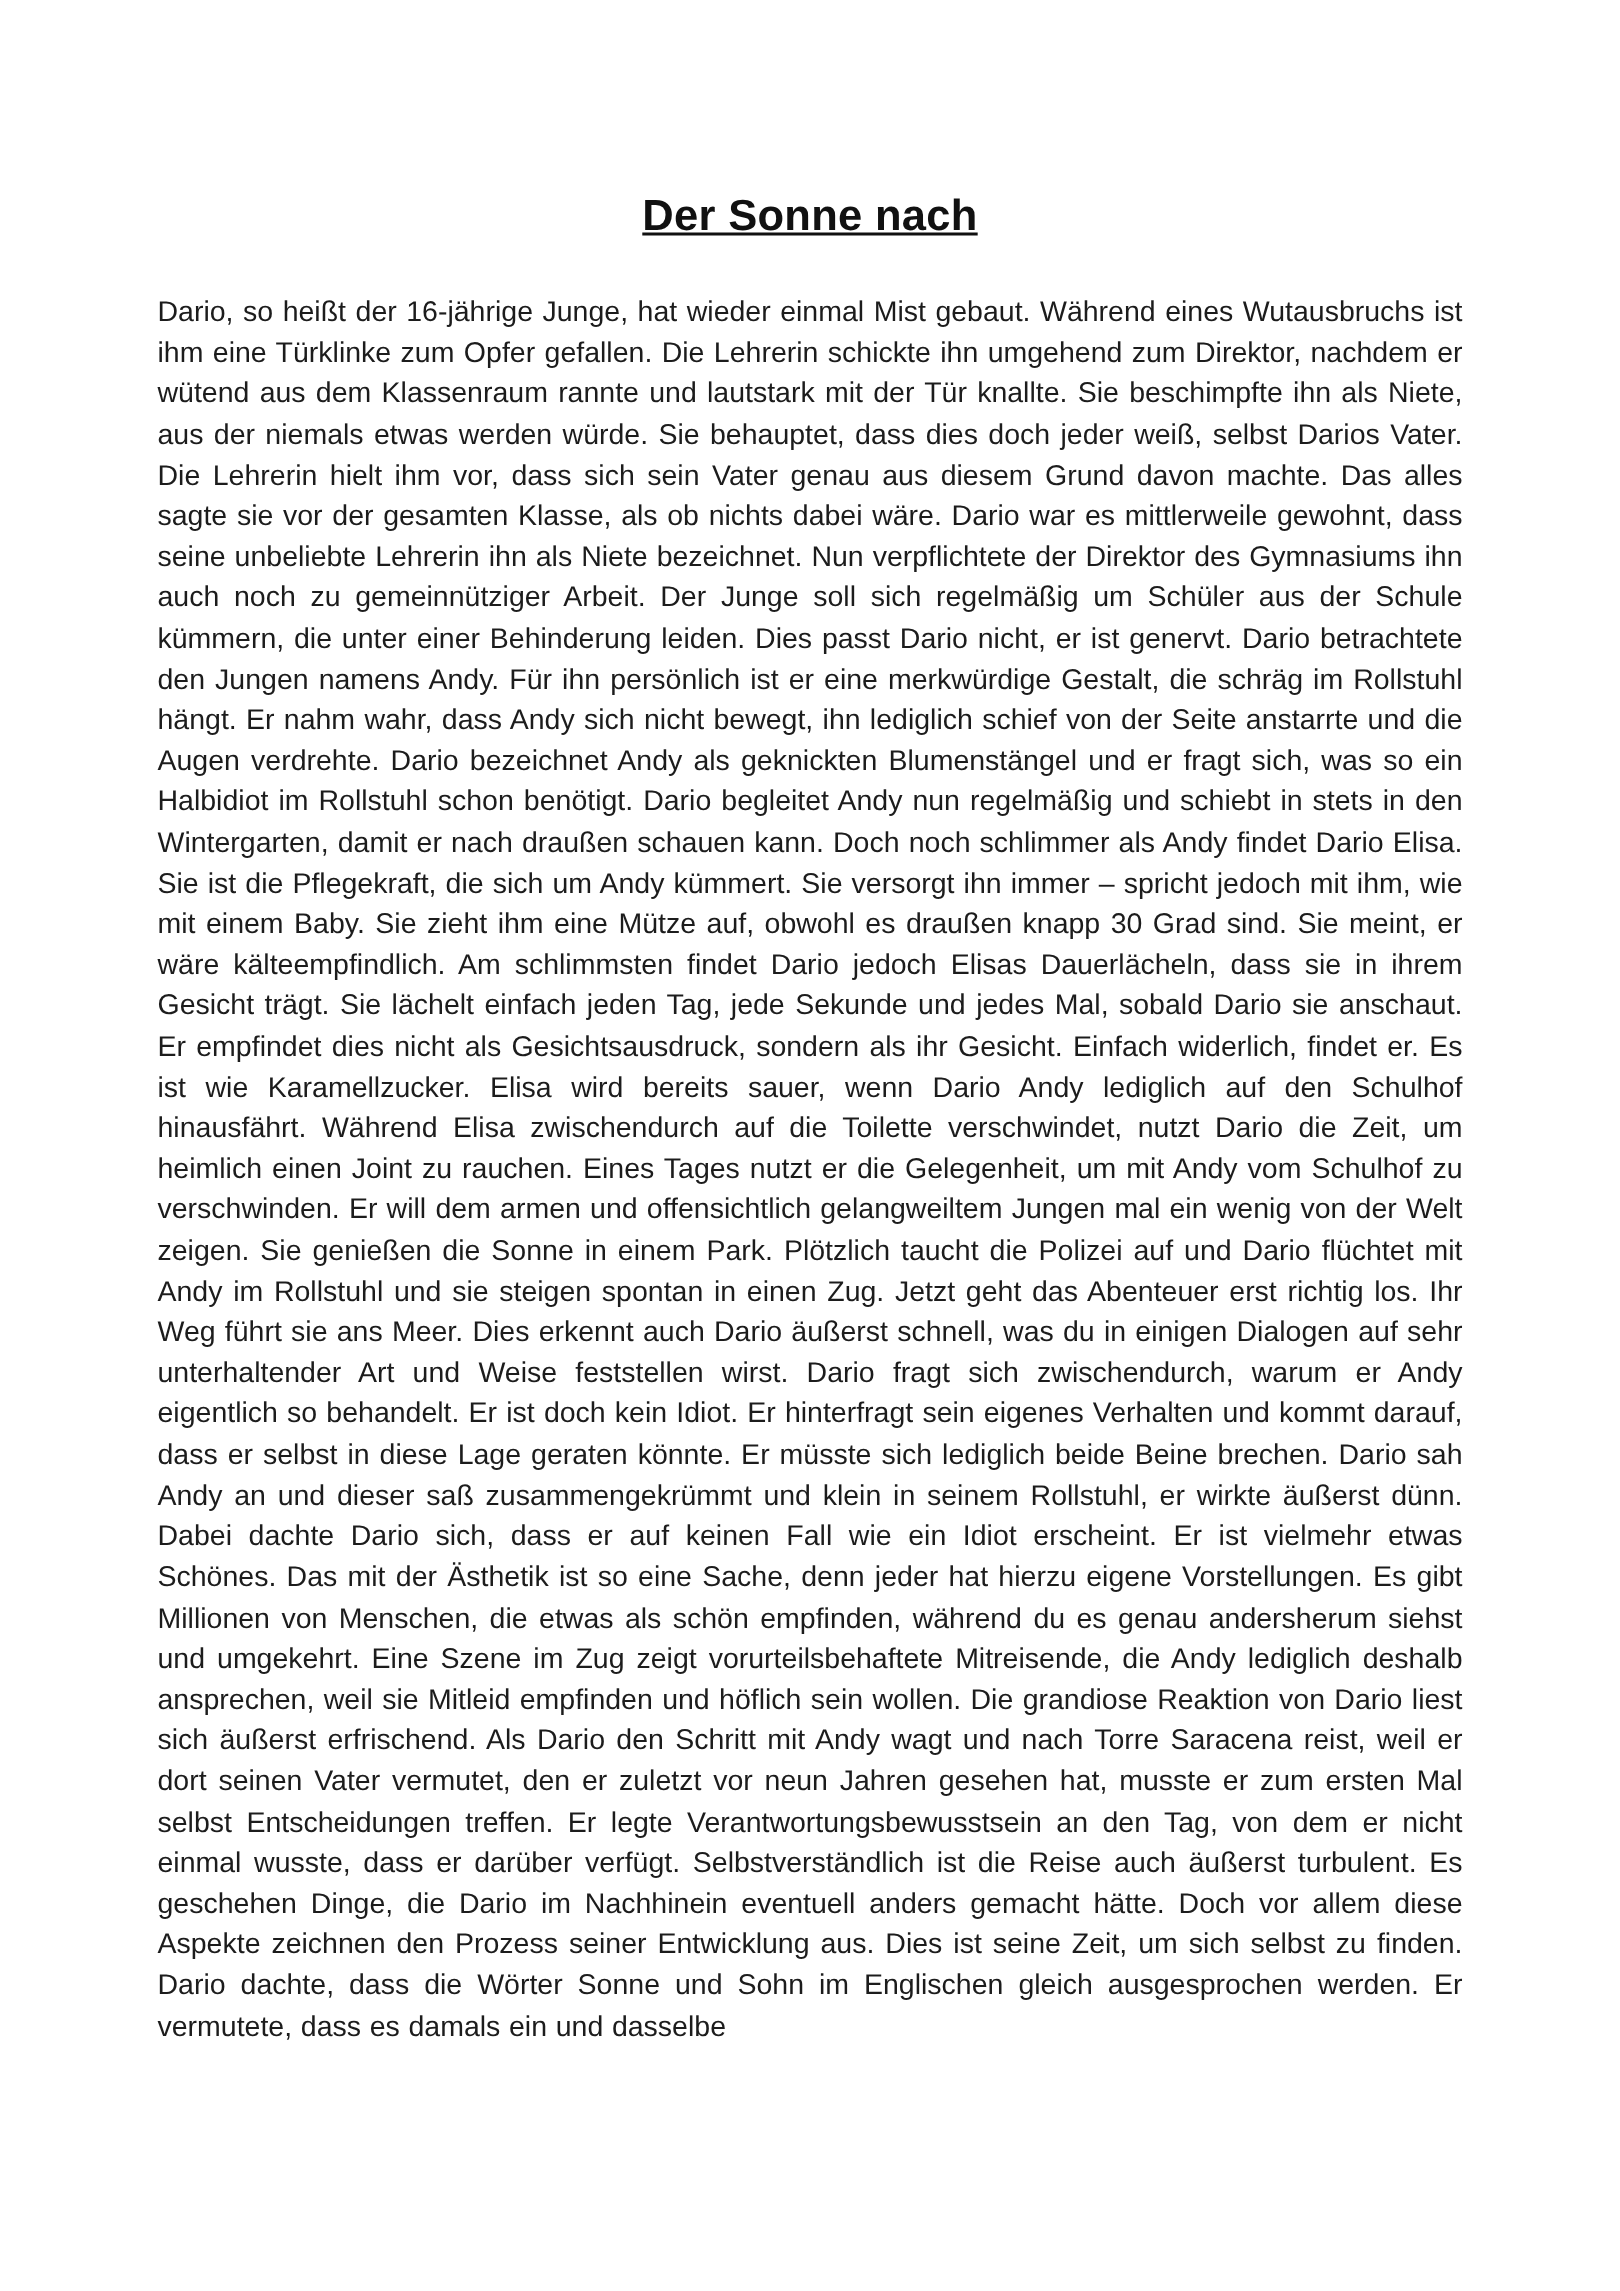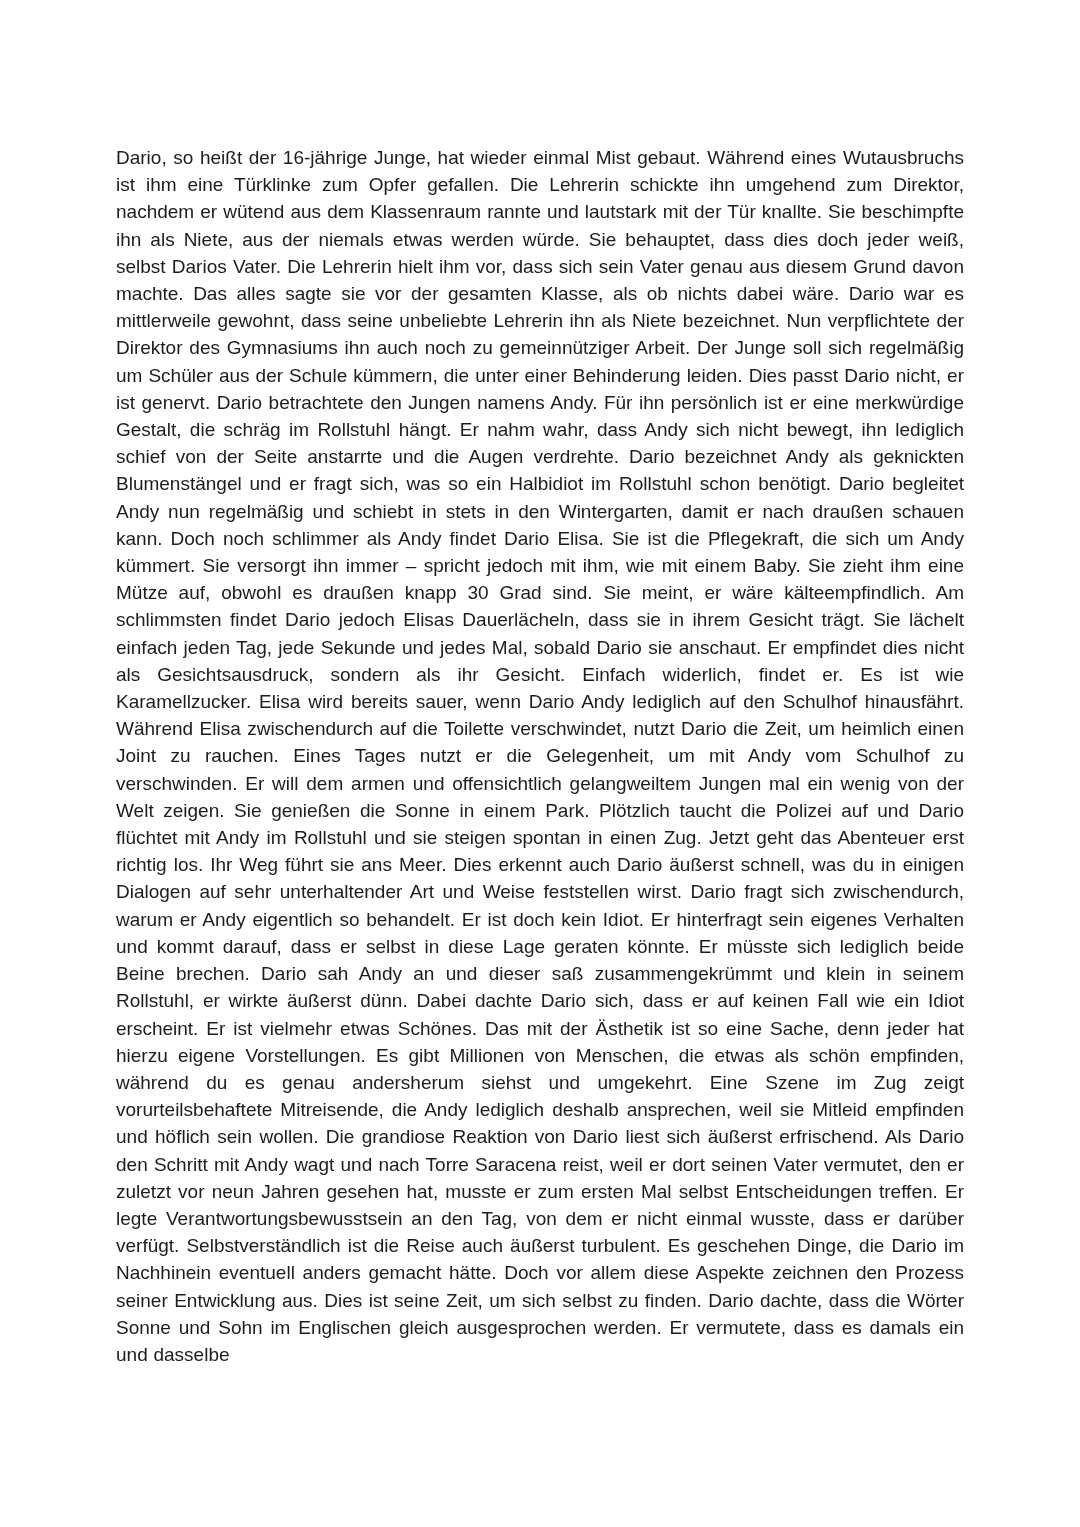--- a/index.html
+++ b/index.html
@@ -23,23 +23,24 @@
     font-weight: bold;
     text-decoration: underline;
     margin: 0 0 34px 0;
     color: #111111;
     letter-spacing: 0.2px;
   }
   .doc-body {
     font-size: 19px;
     line-height: 27.2px;
     text-align: justify;
-    margin: 16px;
+    margin: 5px;
     color: #1c1c1c;
     word-spacing: 0.5px;
   }
 </style>
 </head>
 <body>
 
 <div class="page">
+  <h1 class="doc-title">Der Sonne nach</h1>
   <p class="doc-body">Dario, so heißt der 16-jährige Junge, hat wieder einmal Mist gebaut. Während eines Wutausbruchs ist ihm eine Türklinke zum Opfer gefallen. Die Lehrerin schickte ihn umgehend zum Direktor, nachdem er wütend aus dem Klassenraum rannte und lautstark mit der Tür knallte. Sie beschimpfte ihn als Niete, aus der niemals etwas werden würde. Sie behauptet, dass dies doch jeder weiß, selbst Darios Vater. Die Lehrerin hielt ihm vor, dass sich sein Vater genau aus diesem Grund davon machte. Das alles sagte sie vor der gesamten Klasse, als ob nichts dabei wäre. Dario war es mittlerweile gewohnt, dass seine unbeliebte Lehrerin ihn als Niete bezeichnet. Nun verpflichtete der Direktor des Gymnasiums ihn auch noch zu gemeinnütziger Arbeit. Der Junge soll sich regelmäßig um Schüler aus der Schule kümmern, die unter einer Behinderung leiden. Dies passt Dario nicht, er ist genervt. Dario betrachtete den Jungen namens Andy. Für ihn persönlich ist er eine merkwürdige Gestalt, die schräg im Rollstuhl hängt. Er nahm wahr, dass Andy sich nicht bewegt, ihn lediglich schief von der Seite anstarrte und die Augen verdrehte. Dario bezeichnet Andy als geknickten Blumenstängel und er fragt sich, was so ein Halbidiot im Rollstuhl schon benötigt. Dario begleitet Andy nun regelmäßig und schiebt in stets in den Wintergarten, damit er nach draußen schauen kann. Doch noch schlimmer als Andy findet Dario Elisa. Sie ist die Pflegekraft, die sich um Andy kümmert. Sie versorgt ihn immer – spricht jedoch mit ihm, wie mit einem Baby. Sie zieht ihm eine Mütze auf, obwohl es draußen knapp 30 Grad sind. Sie meint, er wäre kälteempfindlich. Am schlimmsten findet Dario jedoch Elisas Dauerlächeln, dass sie in ihrem Gesicht trägt. Sie lächelt einfach jeden Tag, jede Sekunde und jedes Mal, sobald Dario sie anschaut. Er empfindet dies nicht als Gesichtsausdruck, sondern als ihr Gesicht. Einfach widerlich, findet er. Es ist wie Karamellzucker. Elisa wird bereits sauer, wenn Dario Andy lediglich auf den Schulhof hinausfährt. Während Elisa zwischendurch auf die Toilette verschwindet, nutzt Dario die Zeit, um heimlich einen Joint zu rauchen. Eines Tages nutzt er die Gelegenheit, um mit Andy vom Schulhof zu verschwinden. Er will dem armen und offensichtlich gelangweiltem Jungen mal ein wenig von der Welt zeigen. Sie genießen die Sonne in einem Park. Plötzlich taucht die Polizei auf und Dario flüchtet mit Andy im Rollstuhl und sie steigen spontan in einen Zug. Jetzt geht das Abenteuer erst richtig los. Ihr Weg führt sie ans Meer. Dies erkennt auch Dario äußerst schnell, was du in einigen Dialogen auf sehr unterhaltender Art und Weise feststellen wirst. Dario fragt sich zwischendurch, warum er Andy eigentlich so behandelt. Er ist doch kein Idiot. Er hinterfragt sein eigenes Verhalten und kommt darauf, dass er selbst in diese Lage geraten könnte. Er müsste sich lediglich beide Beine brechen. Dario sah Andy an und dieser saß zusammengekrümmt und klein in seinem Rollstuhl, er wirkte äußerst dünn. Dabei dachte Dario sich, dass er auf keinen Fall wie ein Idiot erscheint. Er ist vielmehr etwas Schönes. Das mit der Ästhetik ist so eine Sache, denn jeder hat hierzu eigene Vorstellungen. Es gibt Millionen von Menschen, die etwas als schön empfinden, während du es genau andersherum siehst und umgekehrt. Eine Szene im Zug zeigt vorurteilsbehaftete Mitreisende, die Andy lediglich deshalb ansprechen, weil sie Mitleid empfinden und höflich sein wollen. Die grandiose Reaktion von Dario liest sich äußerst erfrischend. Als Dario den Schritt mit Andy wagt und nach Torre Saracena reist, weil er dort seinen Vater vermutet, den er zuletzt vor neun Jahren gesehen hat, musste er zum ersten Mal selbst Entscheidungen treffen. Er legte Verantwortungsbewusstsein an den Tag, von dem er nicht einmal wusste, dass er darüber verfügt. Selbstverständlich ist die Reise auch äußerst turbulent. Es geschehen Dinge, die Dario im Nachhinein eventuell anders gemacht hätte. Doch vor allem diese Aspekte zeichnen den Prozess seiner Entwicklung aus. Dies ist seine Zeit, um sich selbst zu finden. Dario dachte, dass die Wörter Sonne und Sohn im Englischen gleich ausgesprochen werden. Er vermutete, dass es damals ein und dasselbe</p>
 </div>
 
 </body></html>

